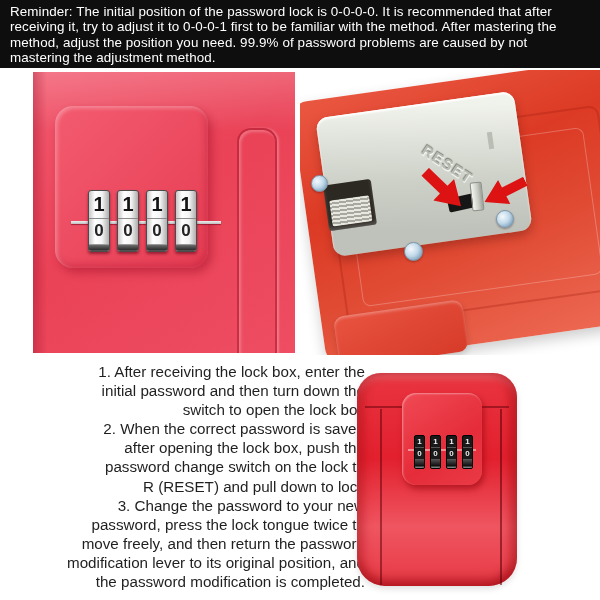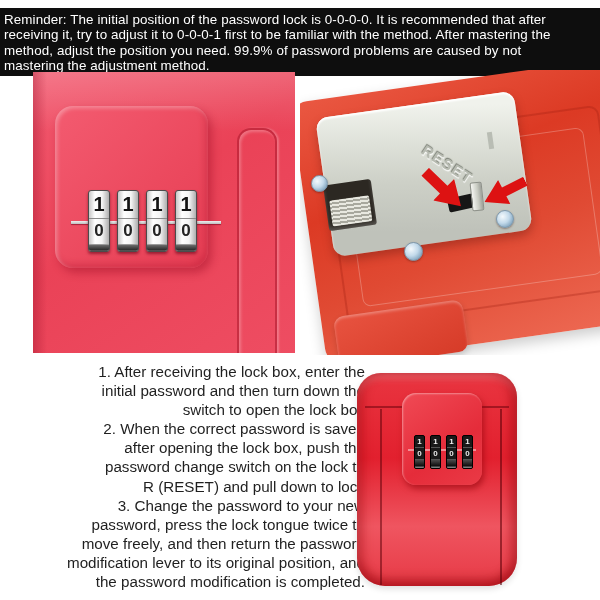--- a/index.html
+++ b/index.html
@@ -1,22 +1,22 @@
 <!DOCTYPE html>
 <html style="--header_bg: #0e0e0e; --header_text: #ffffff; --left_photo_red: #ea4257; --plate_red: #dc3a24; --mechanism_gray: #cdd0c7; --arrow_red: #dd1212; --box_red: #e62e3a; --text_color: #1f1f1f;"><head>
 <meta charset="utf-8">
 <style>
   html,body{margin:0;padding:0;background:#fff;}
   .stage{position:relative;width:600px;height:600px;overflow:hidden;background:#fff;
          font-family:"Liberation Sans", sans-serif;}
   .abs{position:absolute;}
 
   
-  .header{left:0;top:8px;width:600px;height:68px;background:var(--header_bg,#0e0e0e);
-          box-sizing:border-box;padding:4px 10px 0 4px;}
+  .header{left:0;top:0;width:600px;height:68px;background:var(--header_bg,#0e0e0e);
+          box-sizing:border-box;padding:4px 10px 0 10px;}
   .header .txt{color:var(--header_text,#fff);font-size:13.4px;line-height:15.4px;
                white-space:pre-line;letter-spacing:.1px;}
 
   
   .photoL{left:33px;top:72px;width:262px;height:281px;overflow:hidden;
           background:linear-gradient(145deg,#f25a70 0%,#ea4257 45%,#ee4d62 100%);}
   .photoL .edgeL{left:0;top:0;width:14px;height:281px;
                  background:linear-gradient(90deg,rgba(150,15,40,.35),rgba(255,255,255,0));}
   .photoL .sheen{left:0;top:0;width:262px;height:60px;
                  background:linear-gradient(180deg,rgba(255,255,255,.18),rgba(255,255,255,0));}

